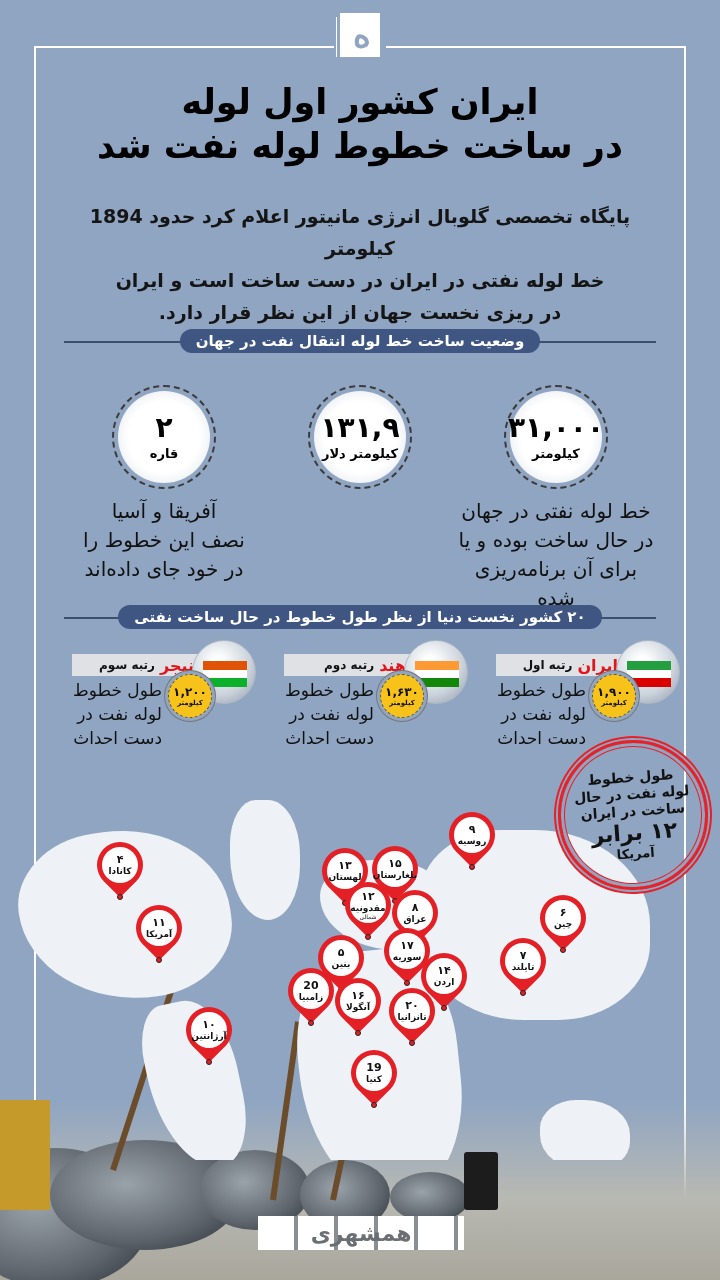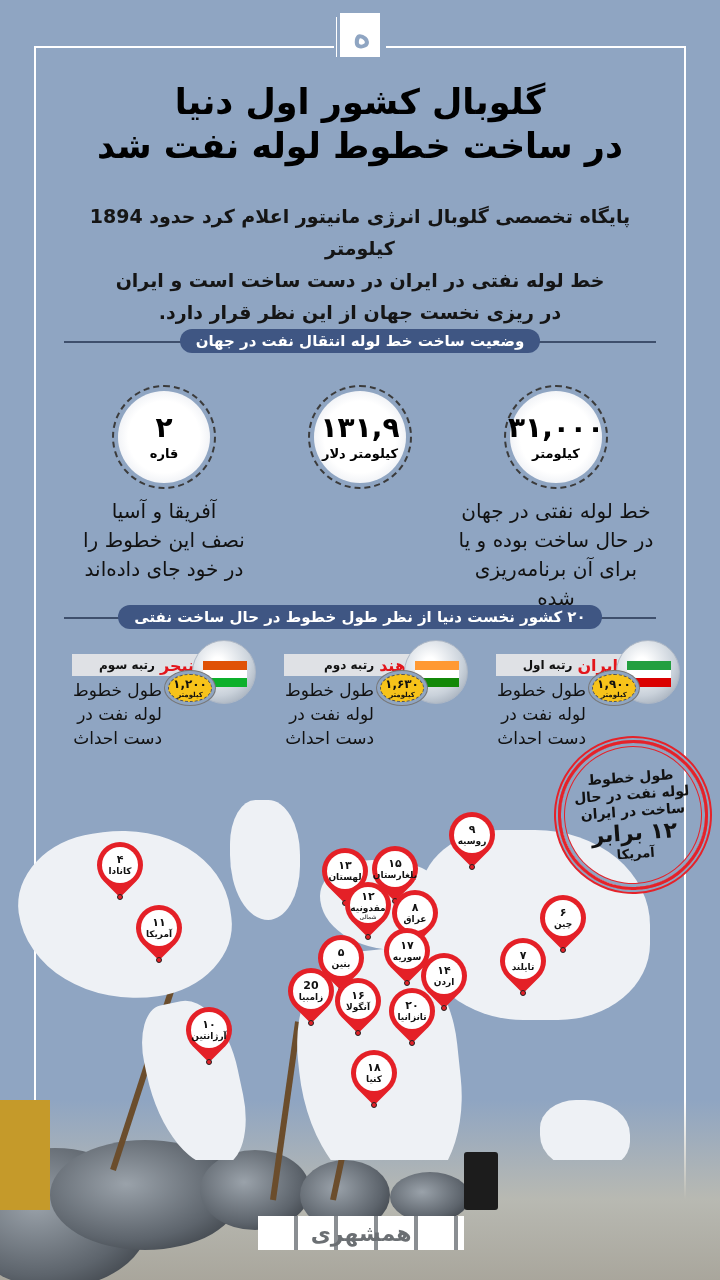--- a/index.html
+++ b/index.html
@@ -69,21 +69,21 @@
   .rank .label-bar .country { color: #e3151b; font-size: 16px; }
   .rank .label-bar .pos { color: #111; font-size: 12px; }
   .rank .globe {
     position: absolute; right: 0; top: 0; width: 64px; height: 64px; border-radius: 50%;
     background: radial-gradient(circle at 40% 35%, #ffffff 10%, #c9d1da 60%, #8b97a6 100%);
     border: 1px solid #aeb8c6; overflow: hidden;
   }
   .rank .globe .flag { position: absolute; left: 10px; top: 20px; width: 44px; height: 26px; display: flex; flex-direction: column; }
   .rank .globe .flag div { flex: 1; }
   .rank .badge {
-    position: absolute; right: 44px; top: 34px; width: 44px; height: 28px; border-radius: 50%;
+    position: absolute; right: 44px; top: 34px; width: 44px; height: 44px; border-radius: 50%;
     background: #f7c31a; border: 1px dashed #555; display: flex; flex-direction: column; align-items: center; justify-content: center;
     box-shadow: 0 0 0 3px #8fa5c2, 0 0 0 4px #777;
   }
   .rank .badge .b-num { font-weight: bold; font-size: 12px; line-height: 13px; }
   .rank .badge .b-unit { font-size: 7px; direction: rtl; font-weight: bold; }
   .rank .desc {
     position: absolute; right: 94px; top: 38px; width: 106px; direction: rtl; text-align: right;
     font-size: 17px; line-height: 24px; color: #111;
   }
   .stamp {
@@ -129,21 +129,21 @@
 </head>
 <body>
 
 <div class="frame"></div>
 
 <div class="logo-box">
   <div class="logo-inner">ه</div>
 </div>
 
 <div class="title">
-  <div>گلوبال کشور اول دنیا</div>
+  <div>ایران کشور اول لوله</div>
   <div>در ساخت خطوط لوله نفت شد</div>
 </div>
 
 <div class="intro">
   <div>پایگاه تخصصی گلوبال انرژی مانیتور اعلام کرد حدود 1894 کیلومتر</div>
   <div>خط لوله نفتی در ایران در دست ساخت است و ایران</div>
   <div>در ریزی نخست جهان از این نظر قرار دارد.</div>
 </div>
 
 <div class="section-header" style="top:328px;">
@@ -394,21 +394,21 @@
   <div class="head"></div>
     <div class="inner">
       <div class="p-num">۲۰</div>
       <div class="p-name">تانزانیا</div>
     </div>
     <div class="dot"></div>
 </div>
 <div class="pin" style="left:351px; top:1050px;">
   <div class="head"></div>
     <div class="inner">
-      <div class="p-num">۱۸</div>
+      <div class="p-num">19</div>
       <div class="p-name">کنیا</div>
     </div>
     <div class="dot"></div>
 </div>
 <div class="pin" style="left:540px; top:895px;">
   <div class="head"></div>
     <div class="inner">
       <div class="p-num">۶</div>
       <div class="p-name">چین</div>
     </div>

